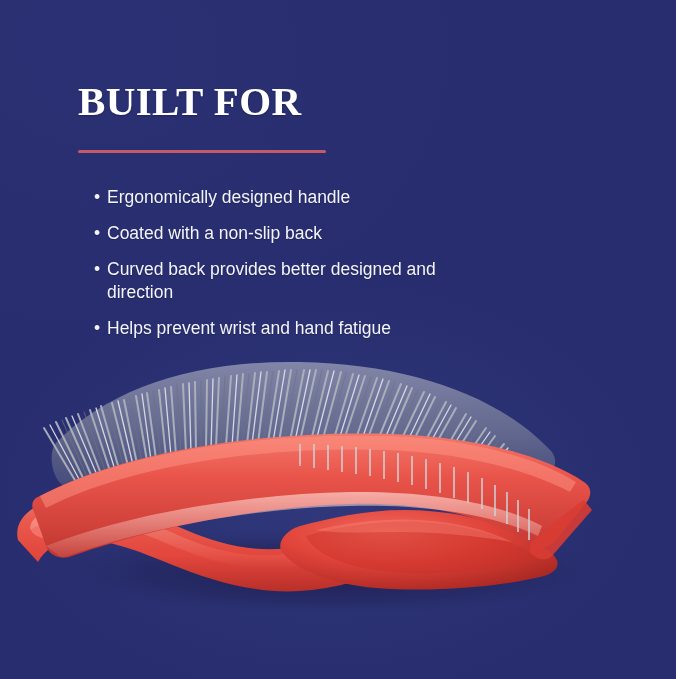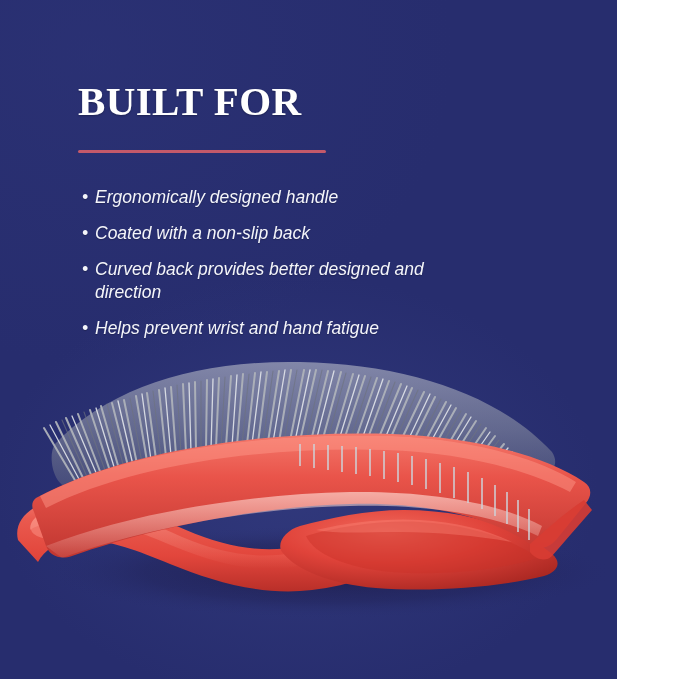--- a/index.html
+++ b/index.html
@@ -8,21 +8,21 @@
   }
   body {
     width: 679px;
     height: 679px;
     overflow: hidden;
     font-family: "Liberation Sans", sans-serif;
   }
 
   #card {
     position: relative;
-    width: 617px;
+    width: 676px;
     height: 679px;
     background: #272d6e;
     overflow: hidden;
   }
 
   
   #bg-gradient {
     position: absolute;
     inset: 0;
     background:
@@ -54,24 +54,23 @@
   #divider {
     margin-top: 26px;
     width: 248px;
     height: 3px;
     background: #c4596a;
     border-radius: 2px;
   }
 
   #bullet-list {
     list-style: none;
-    margin: 4px;
+    margin: 16px;
     padding: 0;
     margin-top: 33px;
-    font-style: italic;
   }
   #bullet-list li {
     position: relative;
     color: #f4f5fa;
     font-size: 17.5px;
     line-height: 1.32;
     padding-left: 13px;
     margin-bottom: 13px;
     max-width: 360px;
     text-shadow: 0 1px 1px rgba(0,0,0,0.22);

